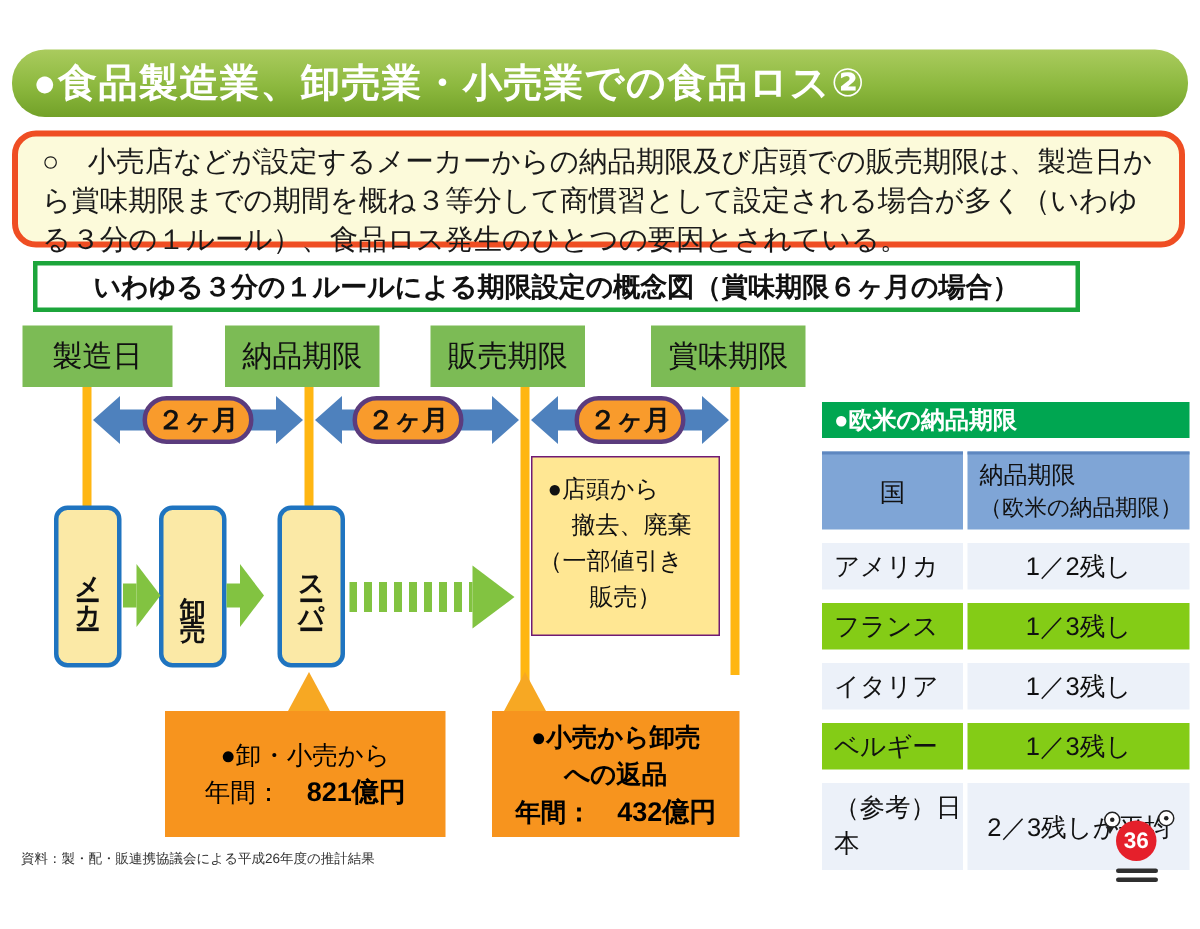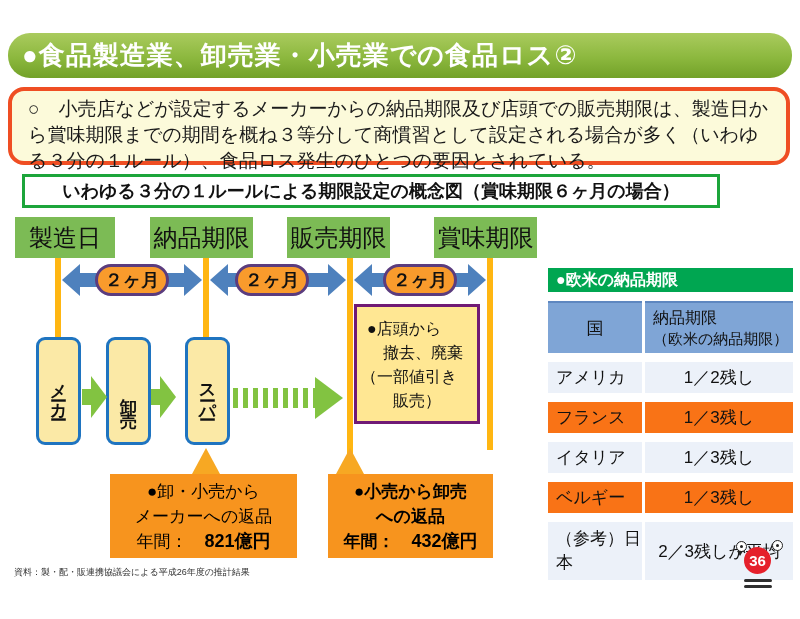--- a/index.html
+++ b/index.html
@@ -17,21 +17,21 @@
     background:#fcfada;border:4px solid #ef4e23;border-radius:16px;
     padding:5px 16px 0 16px;font-size:19px;line-height:26px;color:#1a1a1a;}
 
   
   .concept-box{position:absolute;left:22px;top:174px;width:698px;height:34px;box-sizing:border-box;
     background:#fff;border:3px solid #1ca53b;display:flex;align-items:center;justify-content:center;
     font-size:18px;font-weight:bold;}
 
   
   .ms{position:absolute;top:217px;height:41px;background:#7cbb55;display:flex;align-items:center;
-      justify-content:center;font-size:24px;color:#111;}
+      justify-content:center;font-size:20px;color:#111;}
   .ms1{left:15px;width:100px;} .ms2{left:150px;width:103px;}
   .ms3{left:287px;width:103px;} .ms4{left:434px;width:103px;}
 
   
   .yline{position:absolute;width:6px;background:#ffb612;z-index:1;}
   .yl1{left:55px;top:258px;height:184px;} .yl2{left:203px;top:258px;height:184px;}
   .yl3{left:347px;top:258px;height:202px;} .yl4{left:487px;top:258px;height:192px;}
 
   
   .darrow{position:absolute;top:264px;height:32px;display:flex;align-items:center;z-index:2;}
@@ -67,21 +67,21 @@
   .shead{position:absolute;left:315px;top:377px;width:0;height:0;z-index:2;
     border-top:21px solid transparent;border-bottom:21px solid transparent;border-left:28px solid #82c341;}
 
   
   .store-box{position:absolute;left:252px;top:311px;width:97px;height:61px;background:#95b3d7;
     border-radius:10px;display:flex;flex-direction:column;align-items:center;justify-content:center;
     font-size:17px;line-height:25px;z-index:2;}
 
   
   .removal-box{position:absolute;left:354px;top:304px;width:126px;height:120px;box-sizing:border-box;
-    background:#ffe793;border:3px solid #701a75;padding-top:10px;font-size:16px;line-height:24px;z-index:2;}
+    background:#ffe793;border:1px solid #701a75;padding-top:10px;font-size:16px;line-height:24px;z-index:2;}
   .removal-box .l0{padding-left:10px;} .removal-box .l1{padding-left:26px;}
   .removal-box .l2{padding-left:4px;} .removal-box .l3{text-align:center;}
 
   
   .tri{position:absolute;top:448px;width:0;height:0;z-index:2;
     border-left:14px solid transparent;border-right:14px solid transparent;border-bottom:26px solid #f7a823;}
   .t1{left:192px;} .t2{left:336px;}
 
   
   .ret{position:absolute;top:474px;height:84px;box-sizing:border-box;background:#f7941e;
@@ -96,21 +96,21 @@
     display:flex;align-items:center;padding-left:8px;}
   .trow{display:flex;gap:3px;}
   .thead .cell{background:#7fa5d6;border-top:2px solid #5e87c0;box-sizing:border-box;}
   .cell{display:flex;align-items:center;}
   .c1{width:94px;flex:none;padding-left:8px;box-sizing:border-box;font-size:17px;}
   .thead .c1{justify-content:center;padding-left:0;height:52px;}
   .c2{flex:1;justify-content:center;font-size:17px;}
   .thead .c2{flex-direction:column;align-items:flex-start;justify-content:center;padding-left:8px;}
   .thead .c2 .hl1{font-size:16px;line-height:22px;}
   .thead .c2 .hl2{font-size:15px;line-height:20px;}
-  .r-odd .cell{background:#ecf1f9;} .r-even .cell{background:#f97316;}
+  .r-odd .cell{background:#ecf1f9;} .r-even .cell{background:#84cc16;}
   .rshort .cell{height:31px;text-align:right;} .rtall .cell{height:58px;}
   .rtall .c1{line-height:24px;align-items:center;flex-wrap:wrap;padding-top:4px;padding-bottom:4px;}
 
   
   .footer{position:absolute;left:14px;top:566px;font-size:9px;color:#333;}
   .pin-icon{position:absolute;left:736px;top:541px;width:11px;height:11px;border:1.5px solid #222;
     border-radius:50%;box-sizing:border-box;background:#fff;z-index:4;}
   .pin-icon::before{content:"";position:absolute;left:3px;top:3px;width:3px;height:3px;background:#222;border-radius:50%;}
   .pin-icon::after{content:"";position:absolute;left:0px;top:9px;width:0;height:0;
     border-left:3px solid transparent;border-right:3px solid transparent;border-top:5px solid #222;}
@@ -191,21 +191,20 @@
     <div class="l1">撤去、廃棄</div>
     <div class="l2">（一部値引き</div>
     <div class="l3">販売）</div>
   </div>
 
   <div class="tri t1"></div>
   <div class="tri t2"></div>
 
   <div class="ret r1">
     <div>●卸・小売から</div>
-    <div>メーカーへの返品</div>
     <div><span>年間：</span>　<b>821億円</b></div>
   </div>
   <div class="ret r2">
     <div>●小売から卸売</div>
     <div>への返品</div>
     <div><span>年間：</span>　<b>432億円</b></div>
   </div>
 
   <div class="tbl">
     <div class="tbl-title">●欧米の納品期限</div>

